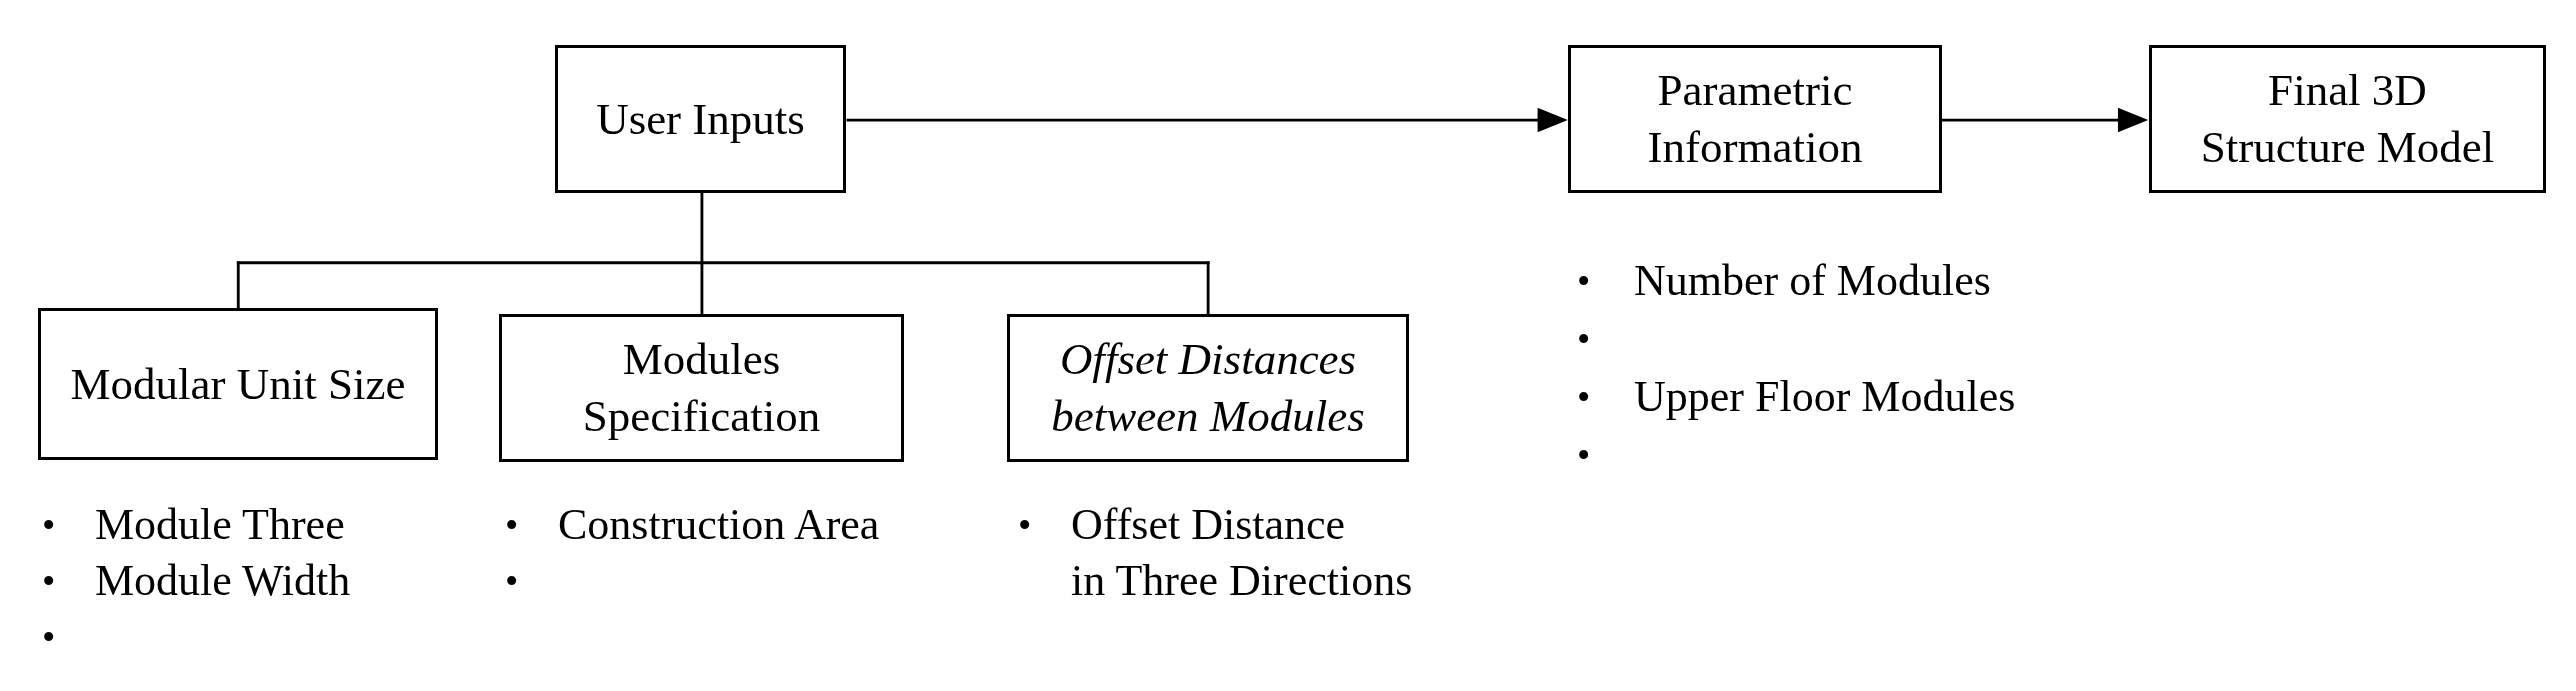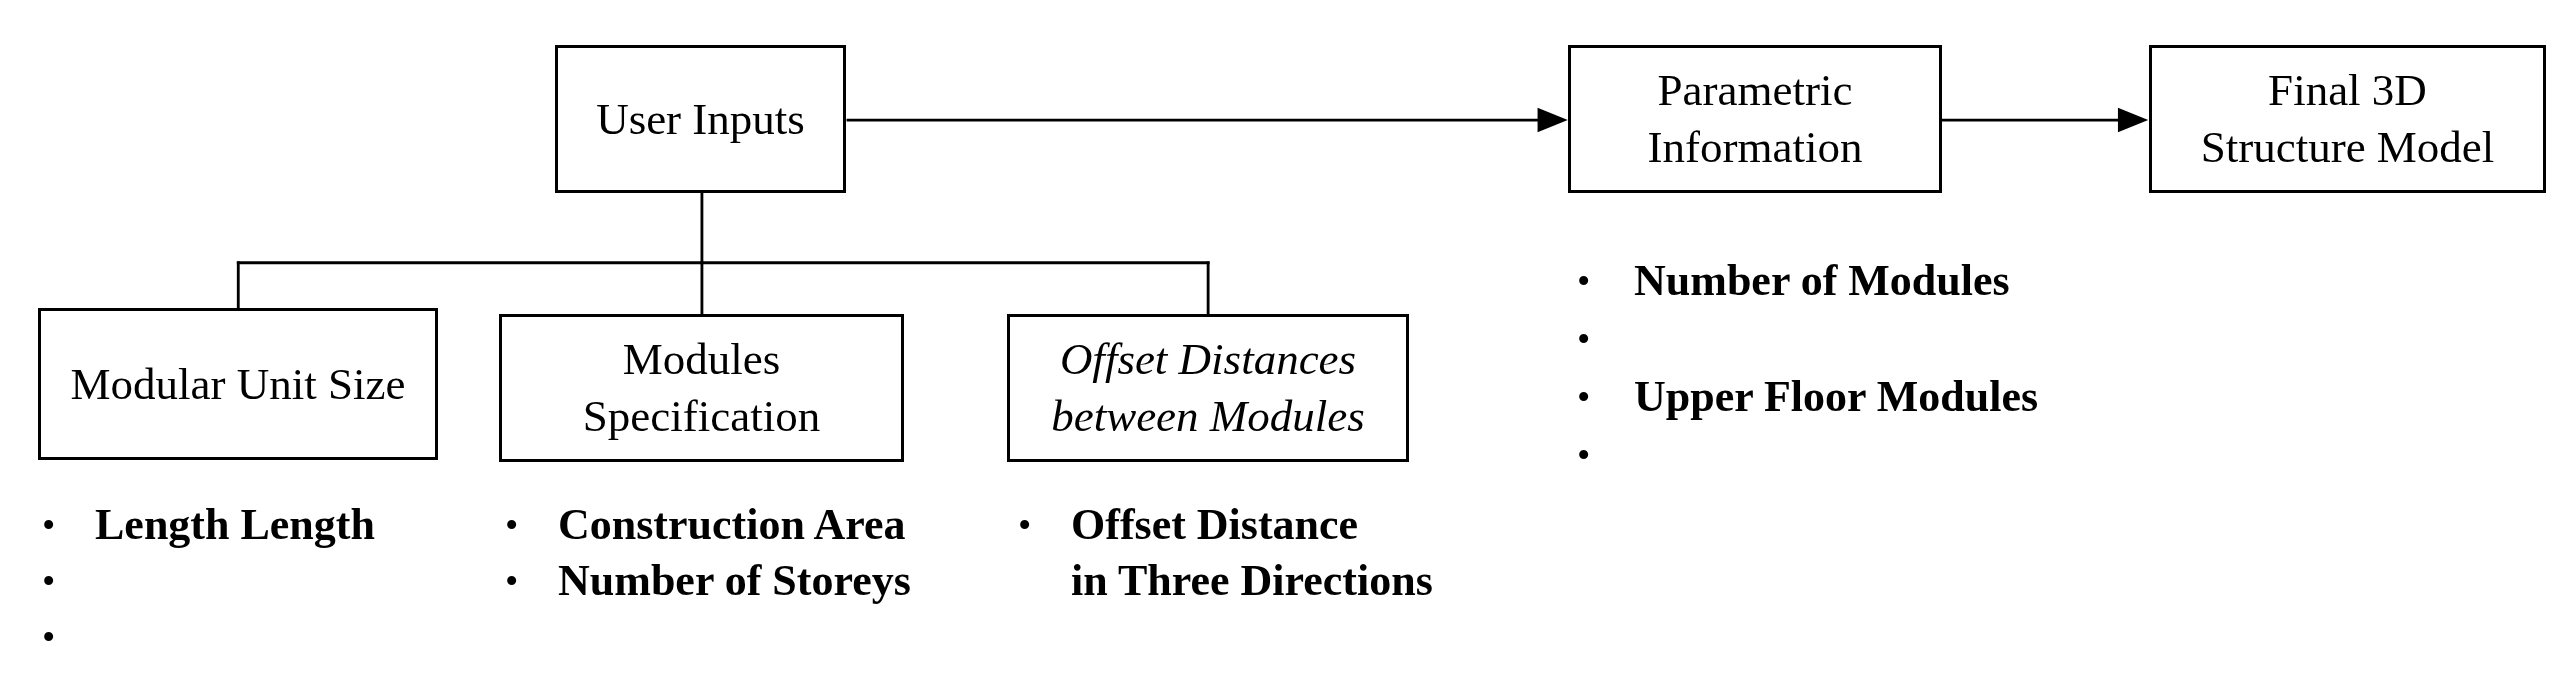--- a/index.html
+++ b/index.html
@@ -57,21 +57,21 @@
     font-size: 44px;
     line-height: 56px;
   }
   .blist li { display: flex; align-items: flex-start; }
   .blist .dot {
     flex: 0 0 53px;
     width: 53px;
     font-size: 38px;
     line-height: inherit;
   }
-  .blist .txt { white-space: pre-line; font-weight: bold; }
+  .blist .txt { white-space: pre-line; }
 
   .list-modular    { left: 42px;   top: 497px; }
   .list-building   { left: 505px;  top: 497px; }
   .list-offset     { left: 1018px; top: 497px; }
   .list-parametric { left: 1577px; top: 252px; line-height: 58px; }
   .list-parametric .dot { flex: 0 0 57px; width: 57px; }
 </style>
 </head>
 <body>
 
@@ -112,38 +112,38 @@
 Specification</span>
   </div>
   <div class="nodebox box-offset">
     <span class="label">Offset Distances
 between Modules</span>
   </div>
 
   <ul class="blist list-modular">
     <li>
       <span class="dot">•</span>
-      <span class="txt">Length Length</span>
+      <span class="txt">Module Three</span>
     </li>
     <li>
       <span class="dot">•</span>
+      <span class="txt">Module Width</span>
     </li>
     <li>
       <span class="dot">•</span>
     </li>
   </ul>
 
   <ul class="blist list-building">
     <li>
       <span class="dot">•</span>
       <span class="txt">Construction Area</span>
     </li>
     <li>
       <span class="dot">•</span>
-      <span class="txt">Number of Storeys</span>
     </li>
   </ul>
 
   <ul class="blist list-offset">
     <li>
       <span class="dot">•</span>
       <span class="txt">Offset Distance
 in Three Directions</span>
     </li>
   </ul>

